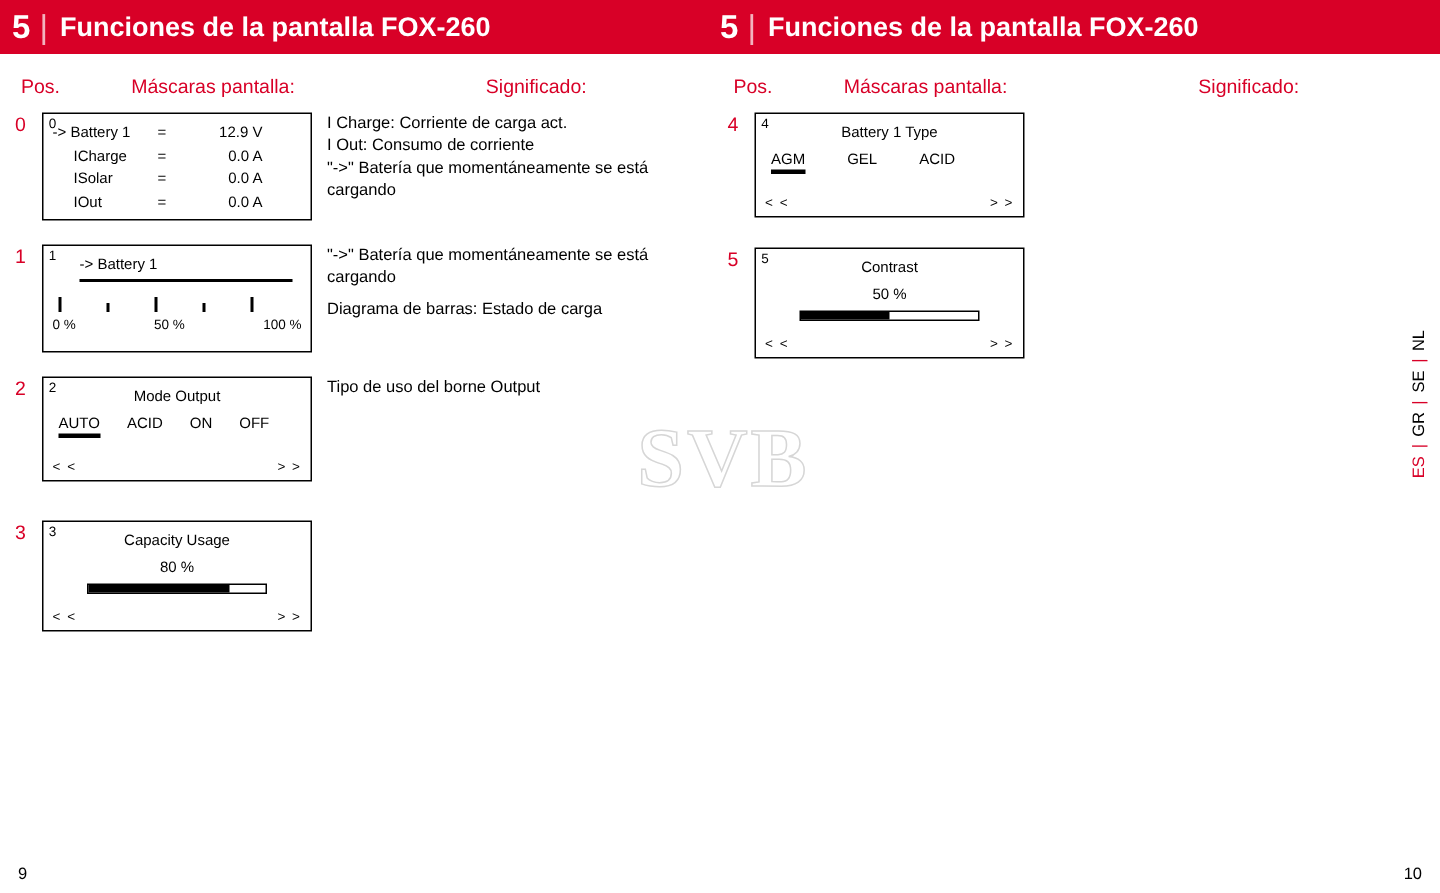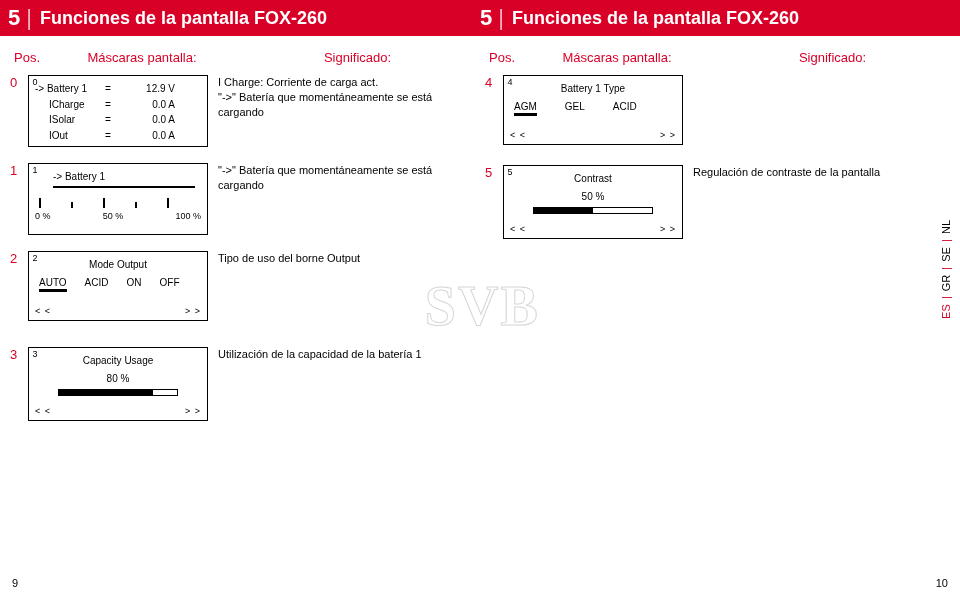--- a/index.html
+++ b/index.html
@@ -241,20 +241,21 @@
             <span class="v">0.0 A</span>
           </div>
         <div class="kv">
             <span class="k" style="padding-left:14px">IOut</span>
             <span class="e">=</span>
             <span class="v">0.0 A</span>
           </div>
       </div>
       <div class="sig">
         <div>I Charge: Corriente de carga act.</div>
+        <div>I Out: Consumo de corriente</div>
         <div>"-&gt;" Batería que momentáneamente se está cargando</div>
       </div>
     </div>
 
     <div class="row">
       <div class="pos">1</div>
       <div class="lcd" style="min-height:72px">
         <div class="badge">1</div>
         <div style="margin-left:18px;margin-top:2px">-&gt; Battery 1</div>
         <div style="height:2px;background:#000;margin:2px 6px 0 18px"></div>
@@ -270,20 +271,21 @@
           <span class="tick major"></span>
         </div>
         <div class="bar-labels" style="margin-left:0;margin-right:0">
           <span>0 %</span>
           <span>50 %</span>
           <span>100 %</span>
         </div>
       </div>
       <div class="sig">
         <div>"-&gt;" Batería que momentáneamente se está cargando</div>
+        <div style="margin-top:6px">Diagrama de barras: Estado de carga</div>
       </div>
     </div>
 
     <div class="row">
       <div class="pos">2</div>
       <div class="lcd" style="min-height:70px">
         <div class="badge">2</div>
         <div class="center-title">Mode Output</div>
         <div class="opts">
           <span class="opt sel">AUTO</span>
@@ -308,23 +310,20 @@
         <div class="center-title">Capacity Usage</div>
         <div class="center-title" style="margin-top:0">80 %</div>
         <div class="progress">
             <div class="fill" style="width:80%"></div>
           </div>
         <div class="nav">
           <span>&lt; &lt;</span>
           <span>&gt; &gt;</span>
         </div>
       </div>
-      <div class="sig">
-        <div>Utilización de la capacidad de la batería 1</div>
-      </div>
     </div>
 
   </div>
 
   <div class="col">
     <div class="colheads">
       <div class="p">Pos.</div>
       <div class="m">Máscaras pantalla:</div>
       <div class="s">Significado:</div>
     </div>
@@ -353,23 +352,20 @@
         <div class="center-title">Contrast</div>
         <div class="center-title" style="margin-top:0">50 %</div>
         <div class="progress">
             <div class="fill" style="width:50%"></div>
           </div>
         <div class="nav">
           <span>&lt; &lt;</span>
           <span>&gt; &gt;</span>
         </div>
       </div>
-      <div class="sig">
-        <div>Regulación de contraste de la pantalla</div>
-      </div>
     </div>
 
   </div>
 </div>
 
 <div class="watermark">SVB</div>
 
 <div class="side-langs">
   <span class="cur">ES</span>
   <span class="bar">|</span>

